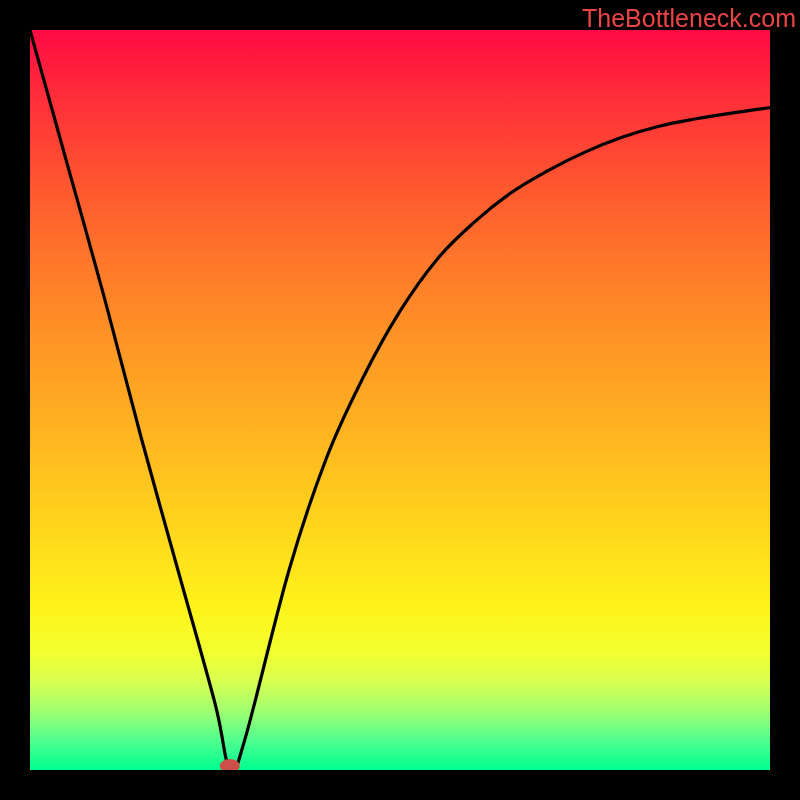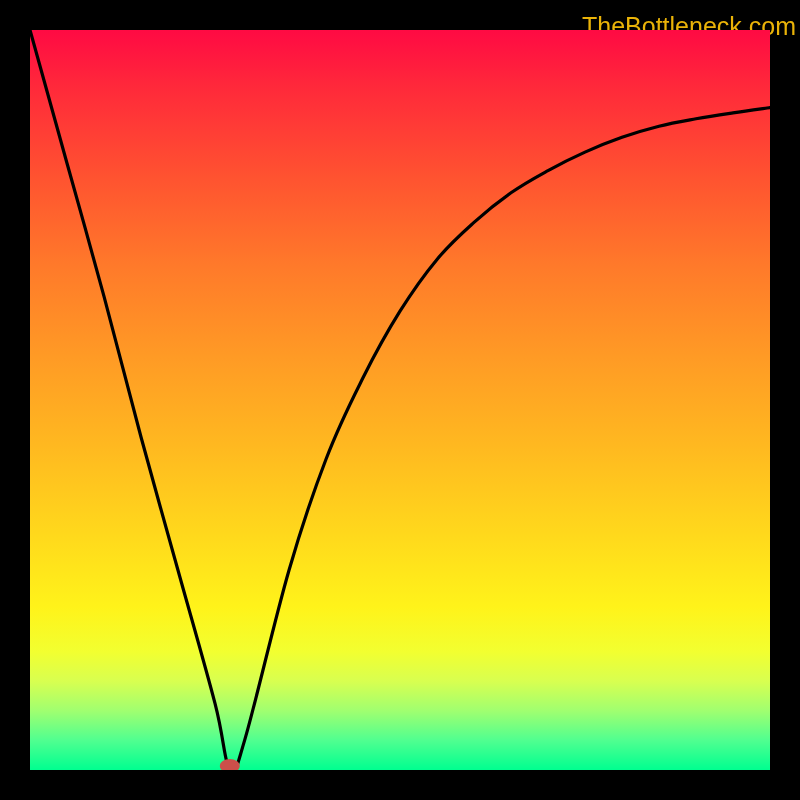--- a/index.html
+++ b/index.html
@@ -35,23 +35,23 @@
       #fff31a 78%,
       #f2ff30 84%,
       #d8ff50 88%,
       #a0ff70 92%,
       #50ff90 96%,
       #00ff90 100%
     );
   }
   .watermark {
     position: absolute;
-    top: 12px;
+    top: 4px;
     right: 4px;
-    color: #eab308;
+    color: #ef4444;
     font-family: Arial, Helvetica, sans-serif;
     font-size: 25px;
     font-weight: 400;
     letter-spacing: 0px;
     user-select: none;
   }
   svg.curve {
     position: absolute;
     left: 0;
     top: 0;

